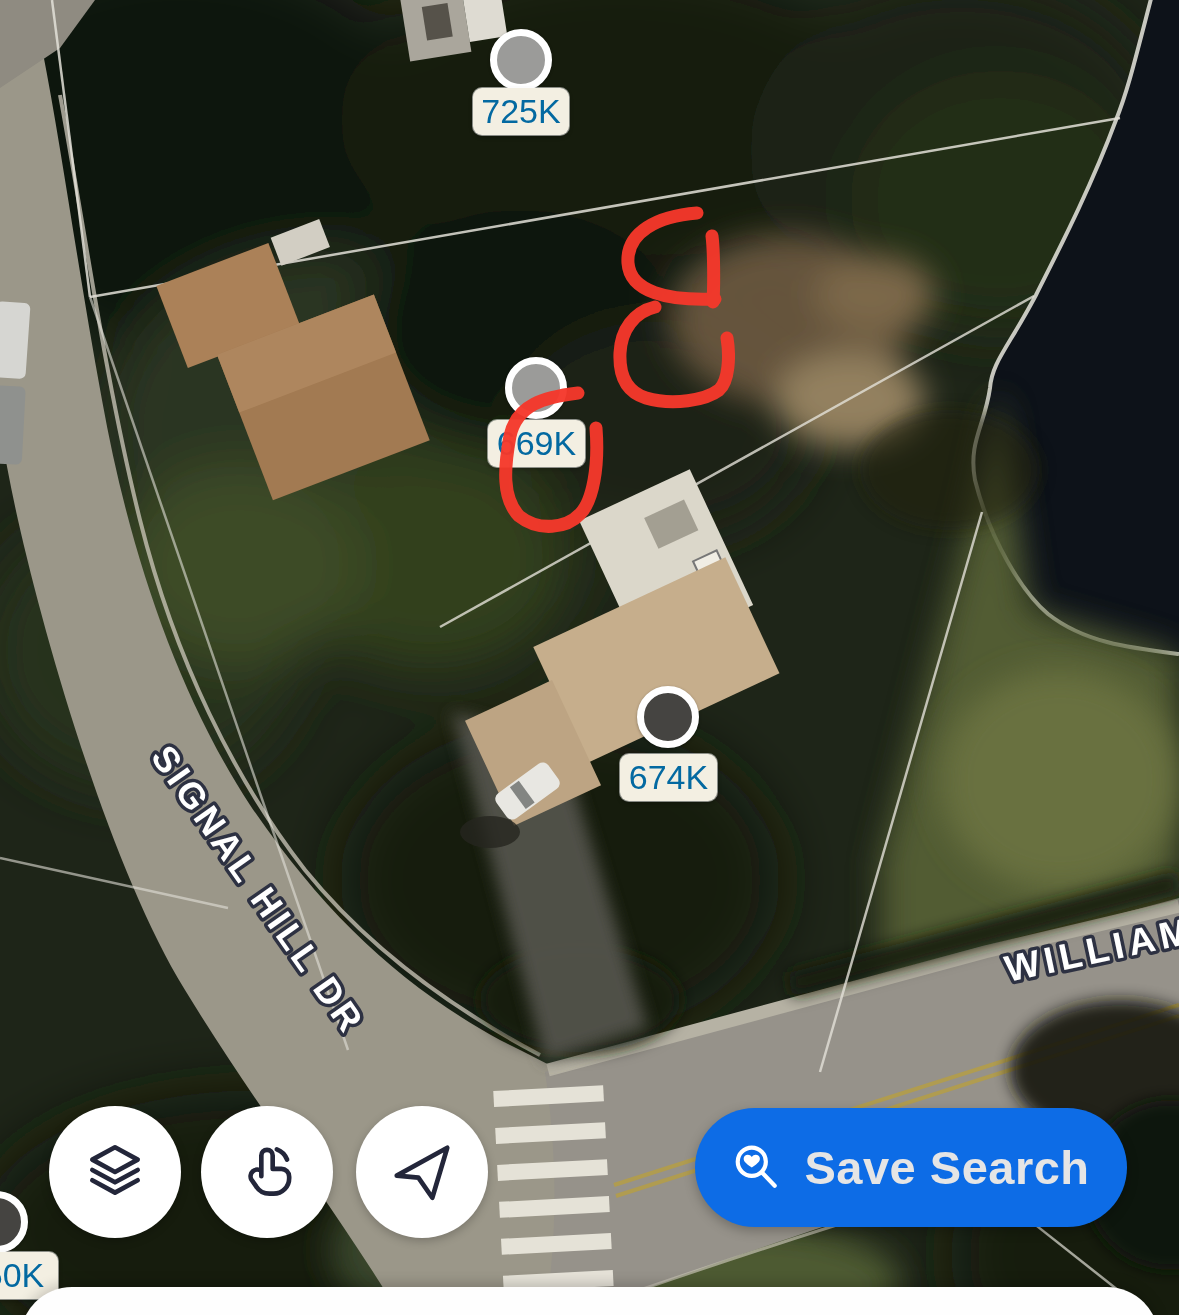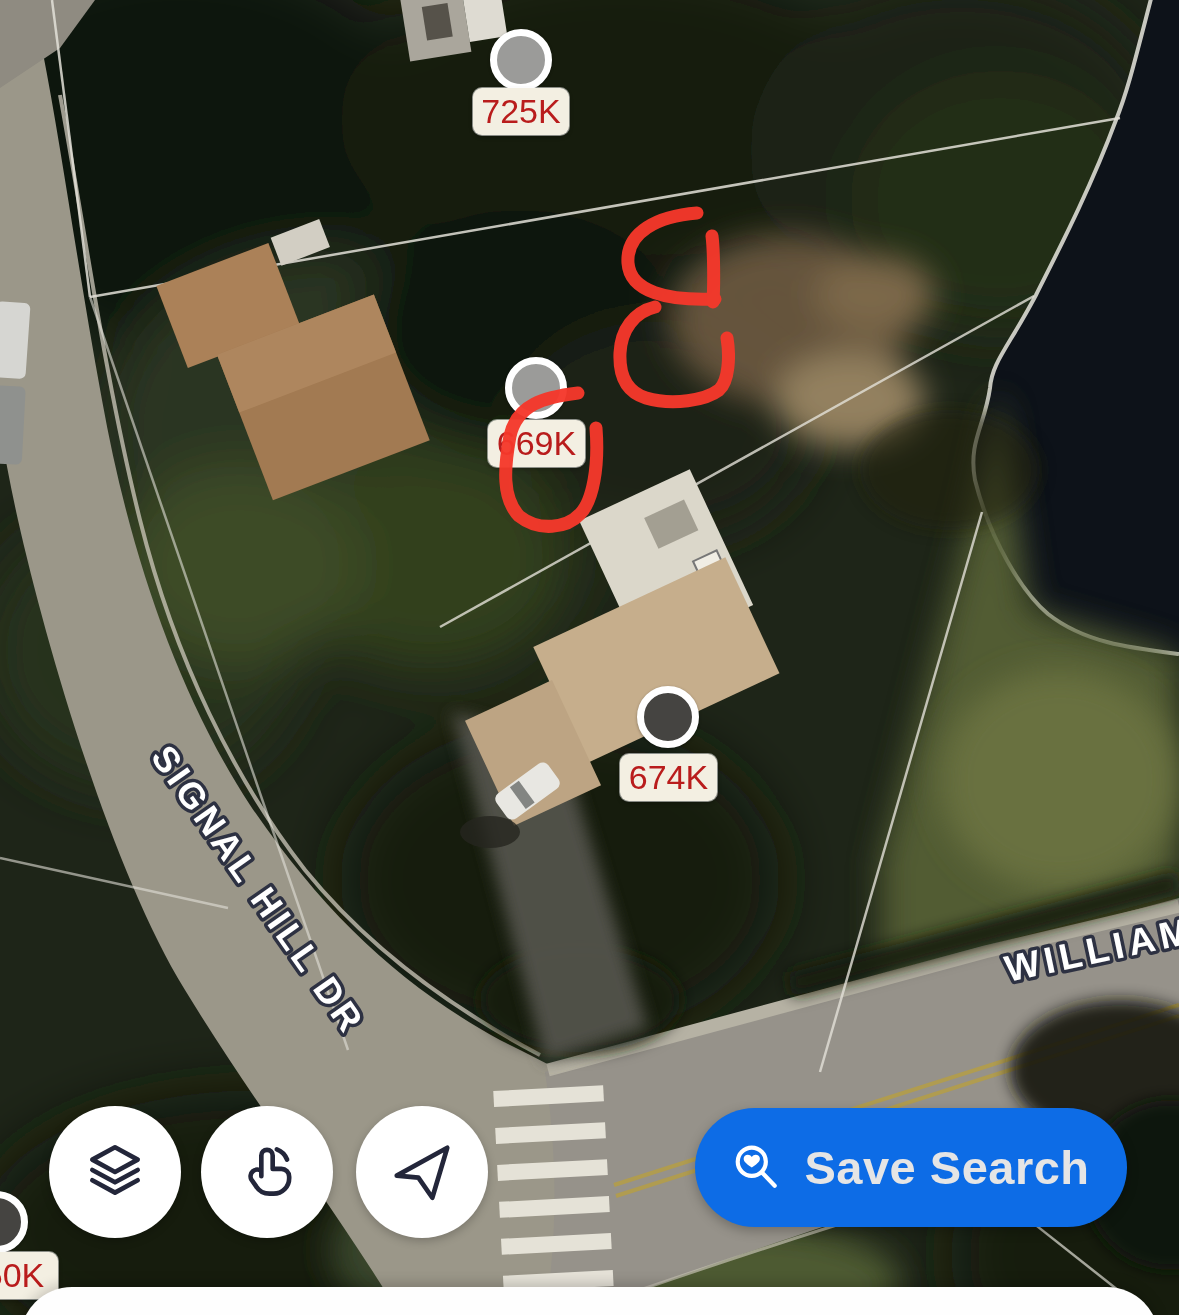--- a/index.html
+++ b/index.html
@@ -9,21 +9,21 @@
   svg{display:block;}
   .map-svg{position:absolute;left:0;top:0;z-index:0;}
 
   
   .marker{position:absolute;z-index:10;}
   .pin-dot{position:absolute;width:62px;height:62px;border-radius:50%;
            border:7px solid #fff;box-shadow:0 1px 3px rgba(0,0,0,.35);}
   .pin-dot--unviewed{background:#9b9b99;}
   .pin-dot--viewed{background:#454441;}
   .pin-label{position:absolute;height:47px;line-height:47px;text-align:center;
-             background:#f3efe2;color:#b91c1c;font-size:34px;font-weight:400;
+             background:#f3efe2;color:#0369a1;font-size:34px;font-weight:400;
              border-radius:9px;box-shadow:0 0 0 1px rgba(255,255,255,.5),0 2px 4px rgba(0,0,0,.3);}
 
   
   .annotation-svg{position:absolute;left:0;top:0;z-index:20;pointer-events:none;}
 
   
   .bottom-sheet{position:absolute;left:20px;right:20px;top:1287px;height:80px;
                 background:#fefefe;border-radius:52px 52px 0 0;z-index:30;
                 box-shadow:0 -3px 14px rgba(0,0,0,.20);}
 

